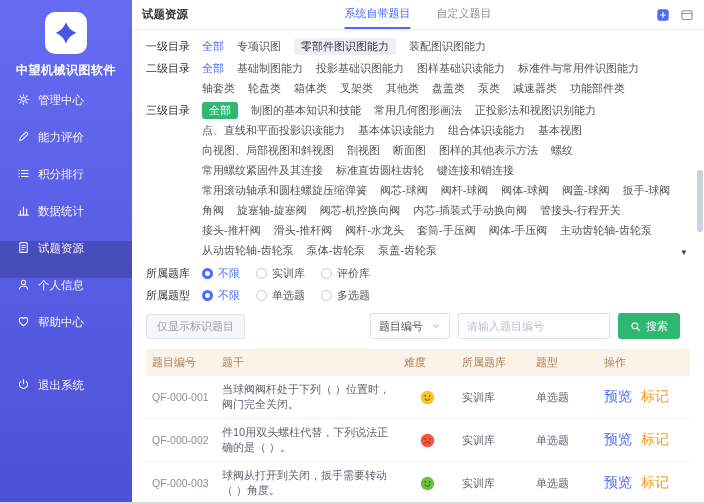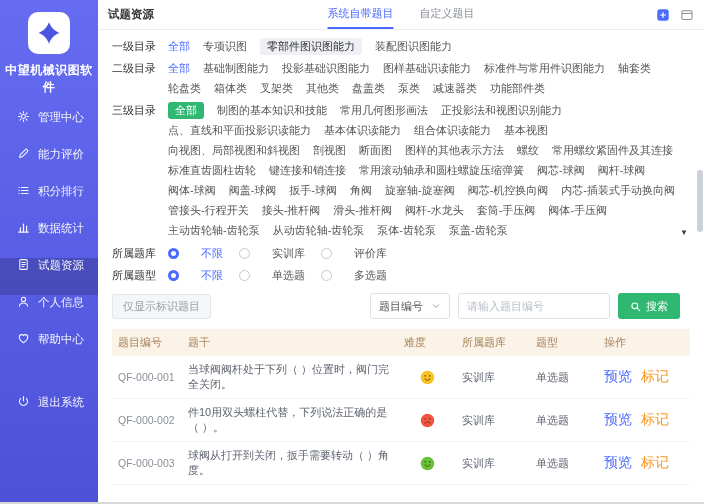--- a/index.html
+++ b/index.html
@@ -1,21 +1,21 @@
 <!DOCTYPE html>
 <html><head>
 <meta charset="utf-8">
 <style>
   html,body{margin:0;padding:0;background:#fff;}
   body{font-family:"Liberation Sans","DejaVu Sans",sans-serif;-webkit-font-smoothing:antialiased;}
   .app{width:704px;height:504px;display:flex;overflow:hidden;background:#fff;box-sizing:border-box;border-bottom:2px solid #d9d9d9;}
   [data-interactable="true"]{cursor:pointer;}
 
   
-  .sidebar{width:98px;flex:none;background:linear-gradient(180deg,#656cf2 0%,#4c51d8 100%);color:#fff;display:flex;flex-direction:column;}
+  .sidebar{width:132px;flex:none;background:linear-gradient(180deg,#656cf2 0%,#4c51d8 100%);color:#fff;display:flex;flex-direction:column;}
   .logo{width:42px;height:42px;background:#fff;border-radius:10px;margin:12px auto 8px;display:flex;align-items:center;justify-content:center;}
   .logo svg{width:26px;height:26px;}
   .app-title{text-align:center;font-size:12px;font-weight:700;margin:0 0 14px;letter-spacing:.5px;}
   .menu{display:flex;flex-direction:column;}
   .menu-item{display:flex;align-items:flex-start;gap:8px;height:37px;padding-left:17px;font-size:11.5px;color:rgba(255,255,255,.94);}
   .menu-item.active{background:rgba(0,0,0,.18);}
   .menu-item.gap{margin-top:26px;}
   .menu-item .icon{display:inline-flex;}
   .menu-item .icon svg{width:13px;height:13px;}
 
@@ -37,21 +37,21 @@
   .filter-options{flex:1;display:flex;flex-wrap:wrap;column-gap:13px;row-gap:3px;align-content:flex-start;padding-right:14px;}
   .opt{color:#555;line-height:17px;white-space:nowrap;}
   .opt.link{color:#4b6bff;}
   .opt.pill{background:#eef0f5;border-radius:3px;padding:0 7px;color:#333;}
   .opt.pill-green{background:#2eb872;border-radius:3px;padding:0 7px;color:#fff;}
   .collapse-caret{position:absolute;right:2px;bottom:1px;font-size:8px;color:#3a3a3a;line-height:10px;}
 
   .radio-row{display:flex;align-items:center;margin:7px 0 0;}
   .radio-row .filter-label{line-height:15px;}
   .radio-group{display:flex;gap:16px;}
-  .radio{display:flex;align-items:center;gap:22px;}
+  .radio{display:flex;align-items:center;gap:5px;}
   .radio-dot{width:11px;height:11px;border-radius:50%;border:1px solid #c4c9d2;background:#fff;box-sizing:border-box;}
   .radio.checked .radio-dot{border:3.5px solid #4b6bff;}
   .radio-text{color:#555;}
   .radio.checked .radio-text{color:#4b6bff;}
 
   .toolbar{display:flex;align-items:center;margin-top:10px;}
   .btn-light{height:25px;padding:0 10px;background:#f4f6f8;border:1px solid #e2e5ea;border-radius:3px;color:#9aa0a8;font-size:11px;font-family:inherit;}
   .toolbar-right{margin-left:auto;display:flex;align-items:center;gap:8px;padding-right:10px;}
   .select{height:26px;box-sizing:border-box;border:1px solid #dcdfe6;border-radius:3px;background:#fff;display:flex;align-items:center;gap:8px;padding:0 8px;color:#555;}
   .select .chev svg{width:10px;height:10px;display:block;}

